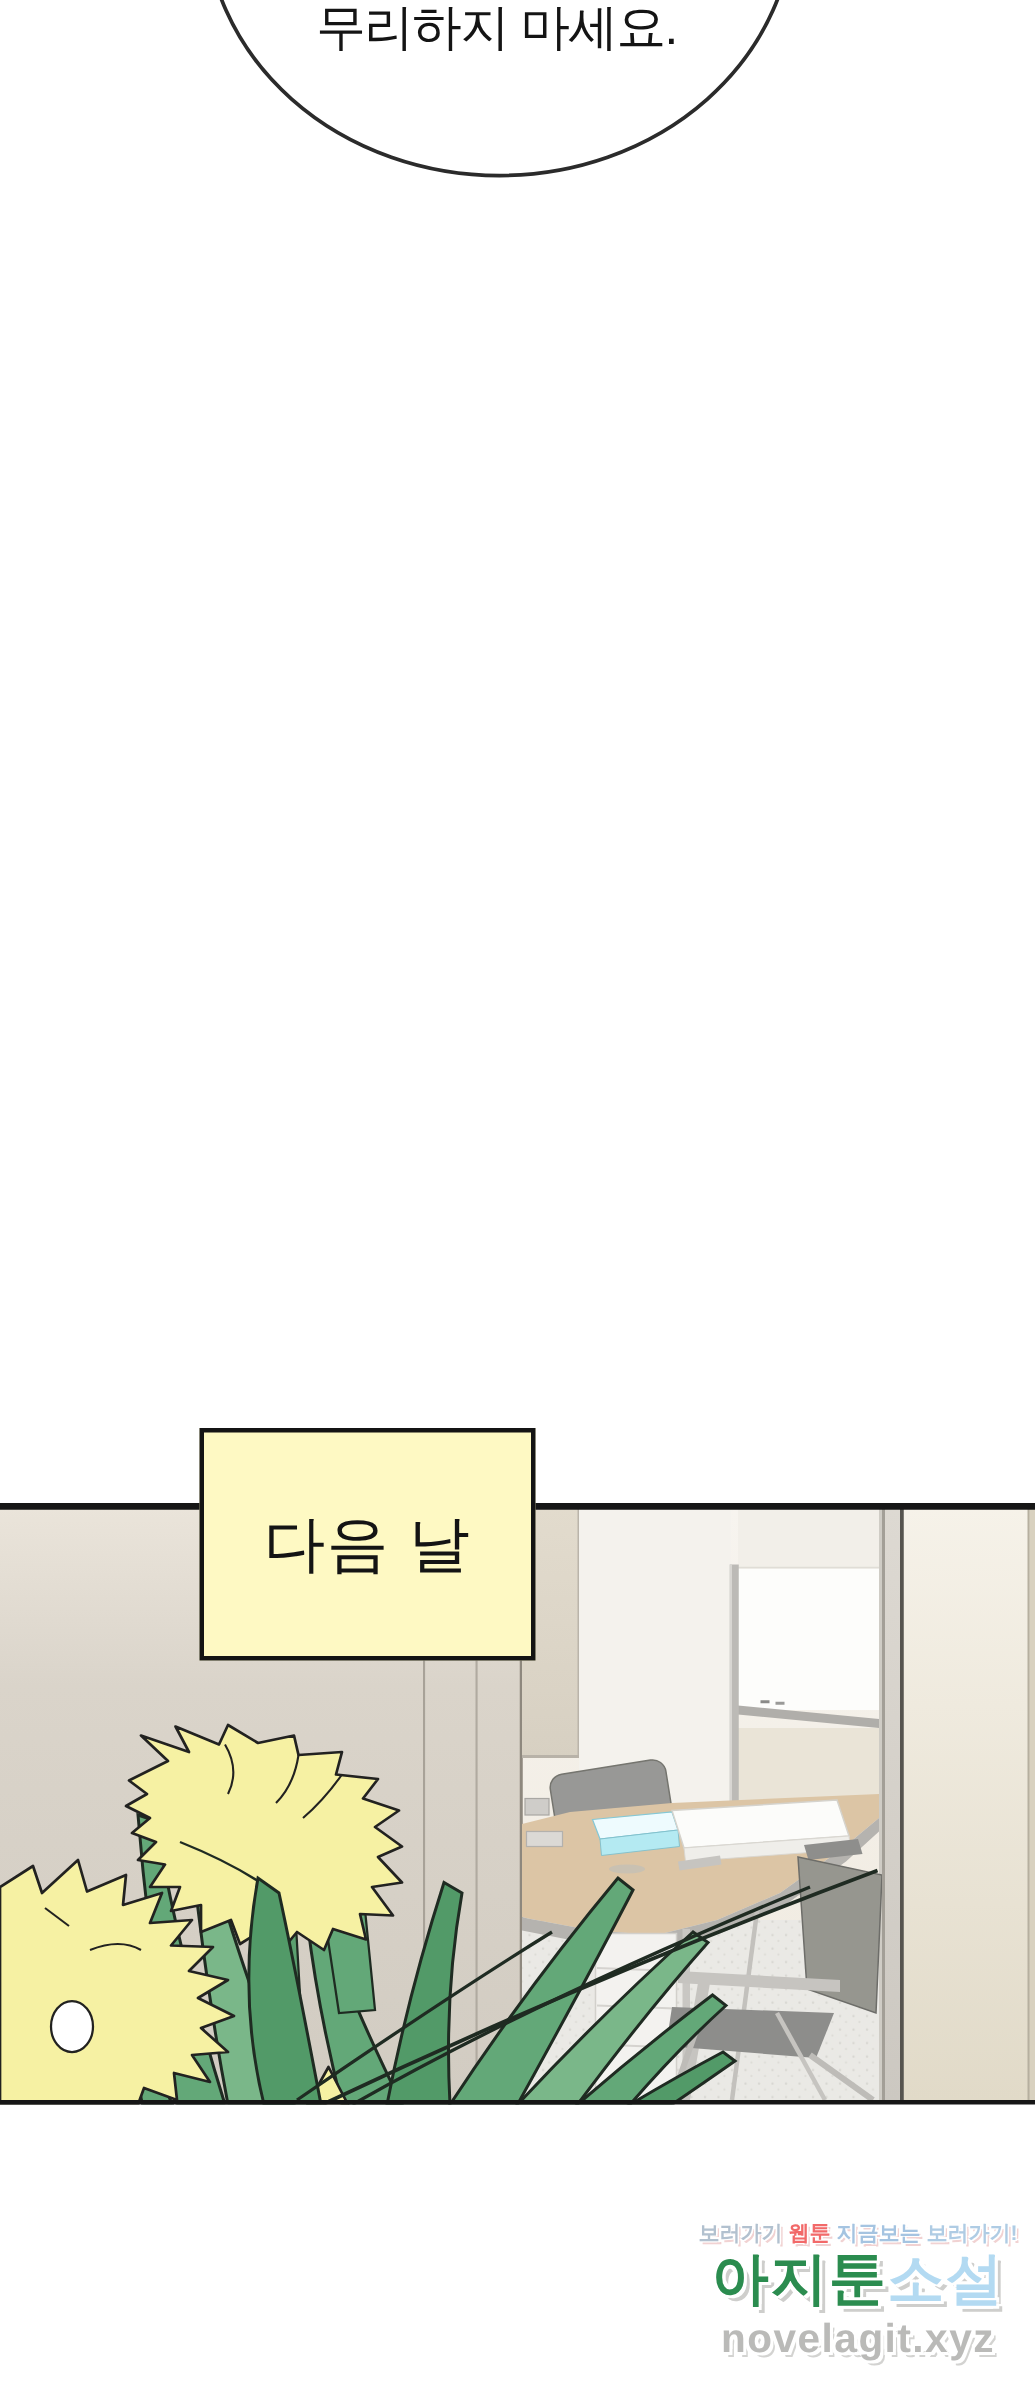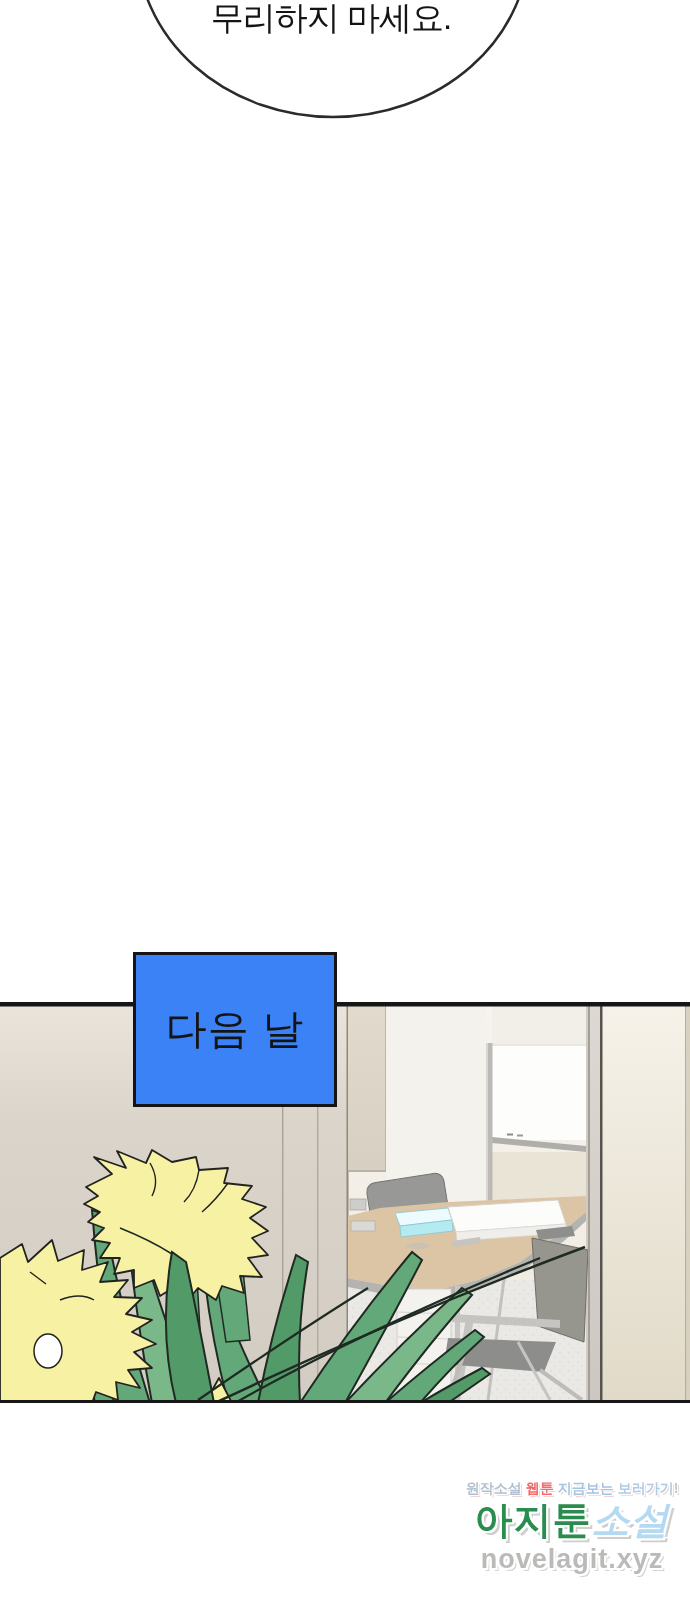--- a/index.html
+++ b/index.html
@@ -9,22 +9,22 @@
     font-family:"Liberation Sans","DejaVu Sans",sans-serif;
     color:#161616;
     border-radius:32px;
   }
   .bubble-svg{position:absolute;top:0;left:0;}
   .bubble-text{
     position:absolute;top:-4px;left:0;width:662px;text-align:center;
     font-size:33px;line-height:44px;letter-spacing:-1px;color:#141414;
   }
   .caption-box{
-    position:absolute;left:133px;top:952px;width:204px;height:155px;
-    background:#3b82f6;border:3px solid #141414;box-sizing:border-box;
+    position:absolute;left:133px;top:952px;width:224px;height:155px;
+    background:#fef9c3;border:3px solid #141414;box-sizing:border-box;
     display:flex;align-items:center;justify-content:center;z-index:5;
   }
   .caption-box span{font-size:41px;letter-spacing:1px;color:#141414;}
   .panel-svg{position:absolute;top:1002px;left:0;}
   .watermark{
     position:absolute;left:452px;top:1480px;width:240px;text-align:center;
     z-index:6;user-select:none;
   }
   .wm-promo{
     font-size:14px;font-weight:700;line-height:17px;opacity:.8;white-space:nowrap;
@@ -200,21 +200,21 @@
     <rect x="0" y="1002" width="690" height="4.5" fill="var(--panel-border,#161616)"></rect>
     <rect x="0" y="1400" width="690" height="3.5" fill="var(--panel-border,#161616)"></rect>
   </svg>
 
   <div class="caption-box">
     <span>다음 날</span>
   </div>
 
   <div class="watermark">
     <div class="wm-promo">
-      <span style="color: rgb(160, 178, 196);">원작소설</span><span style="color: #ef4444;">웹툰</span><span style="color: rgb(143, 182, 218);">지금보는</span><span style="color: rgb(156, 192, 222);">보러가기!</span>
+      <span style="color: rgb(160, 178, 196);">보러가기</span><span style="color: #ef4444;">웹툰</span><span style="color: rgb(143, 182, 218);">지금보는</span><span style="color: rgb(156, 192, 222);">보러가기!</span>
     </div>
     <div class="wm-site">
-      <span style="color: #15803d;">아지툰</span><span style="color: rgb(171, 215, 241); font-style: italic;">소설</span>
+      <span style="color: #15803d;">아지툰</span><span style="color: rgb(171, 215, 241);">소설</span>
     </div>
     <div class="wm-url" style="color: rgb(179, 179, 177);">novelagit.xyz</div>
   </div>
 
 </div>
 
 </body></html>

